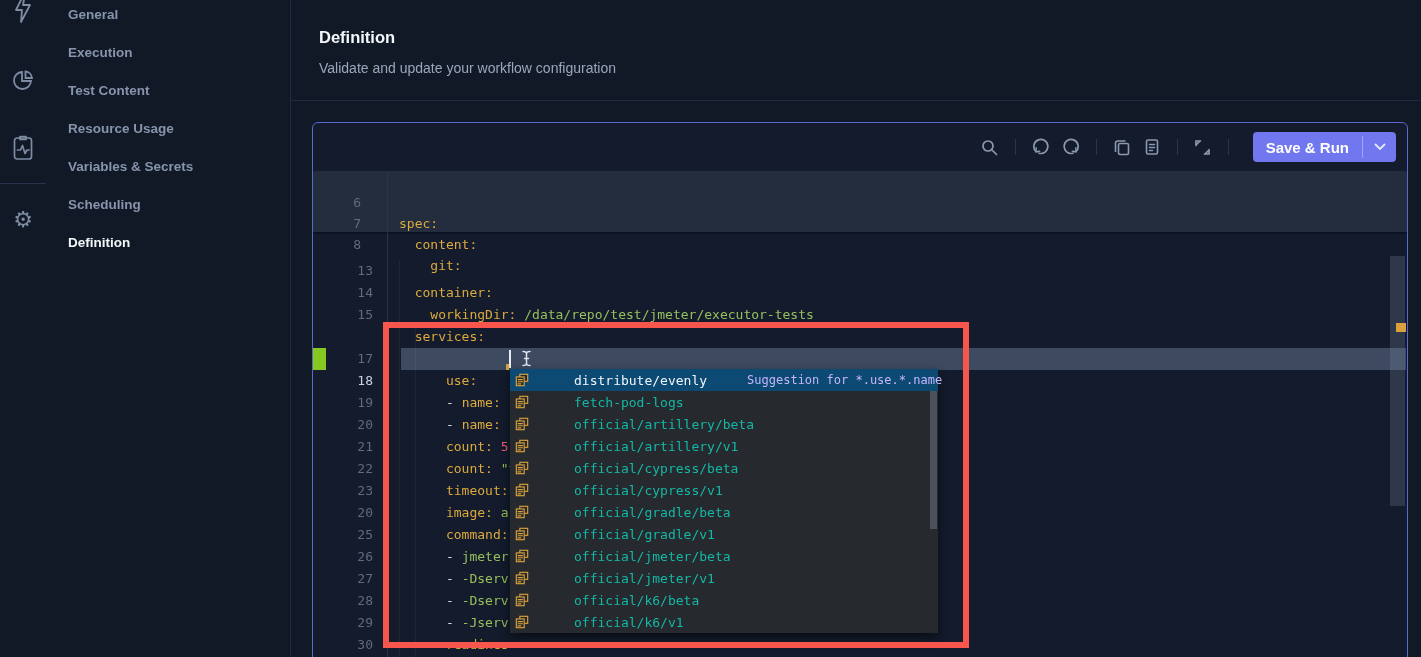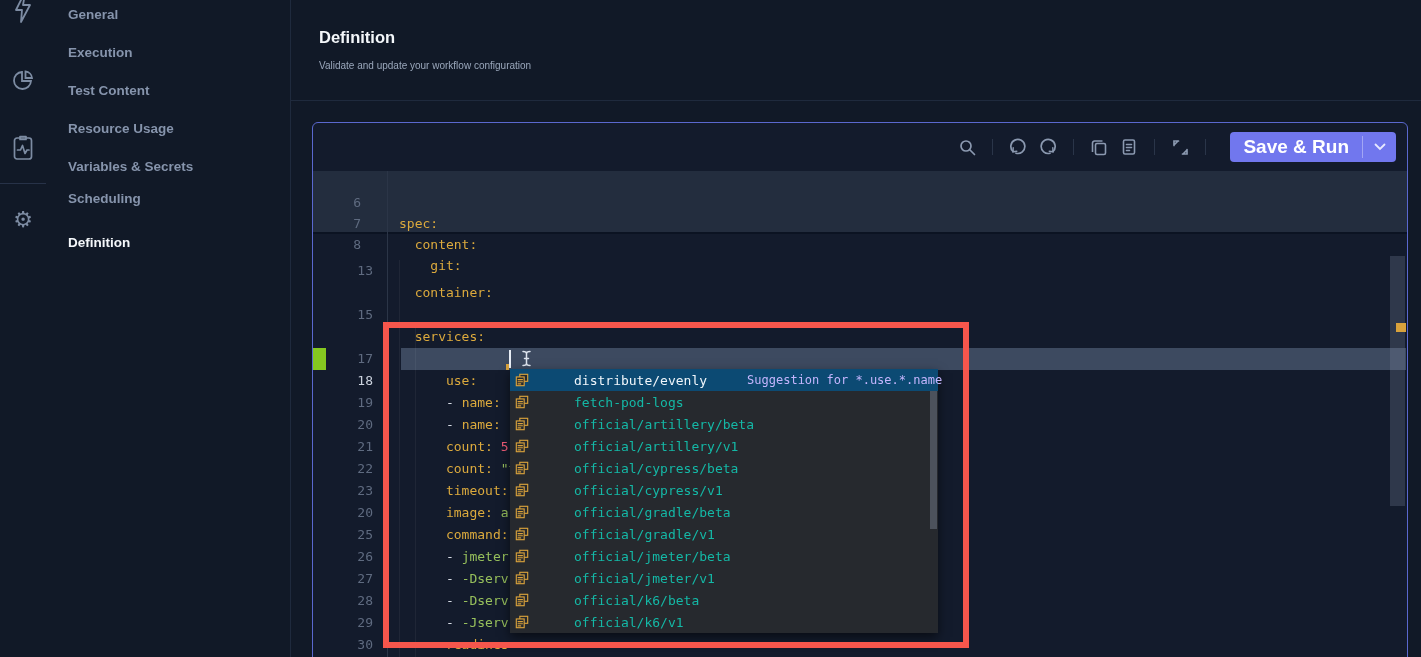--- a/index.html
+++ b/index.html
@@ -13,33 +13,33 @@
   .gear-glyph { font-size:22px; color:#7d8ca3; line-height:1; }
 
   
   .sidebar { position:absolute; left:46px; top:0; width:244px; height:657px; }
   .nav-item { position:absolute; left:22px; height:20px; font-size:13.5px; font-weight:700; color:#8694ac; cursor:pointer; white-space:nowrap; }
   .nav-item.active { color:#f4f7fa; }
 
   
   .main { position:absolute; left:290px; top:0; width:1131px; height:657px; border-left:1px solid #1f2a3d; }
   .page-title { position:absolute; left:28px; top:28px; font-size:16.5px; font-weight:700; color:#f4f7fa; }
-  .page-subtitle { position:absolute; left:28px; top:60px; font-size:10px; color:#9aa7bb; }
+  .page-subtitle { position:absolute; left:28px; top:60px; font-size:14px; color:#9aa7bb; }
   .header-divider { position:absolute; left:0; top:100px; width:1131px; height:1px; background:#1f2a3d; }
 
   
   .editor { position:absolute; left:21px; top:122px; width:1096px; height:536px;
             background:#131b2c; border:1px solid #5a68cf; border-radius:6px 6px 0 0; overflow:hidden; }
 
   
   .ed-toolbar { position:absolute; top:0; left:0; right:0; height:48px; display:flex; align-items:center; justify-content:flex-end; padding-right:11px; gap:0; }
   .tb-icon { width:30px; height:30px; display:flex; align-items:center; justify-content:center; color:#8b99b0; cursor:pointer; }
   .tb-sep { width:1px; height:16px; background:#2a3549; margin:0 10px; }
   .save-btn { height:30px; margin-left:14px; display:flex; align-items:stretch; background:#7177ee; border-radius:4px; overflow:hidden; cursor:pointer; }
-  .save-btn-main { padding:0 13px; display:flex; align-items:center; color:#ffffff; font-size:19px; font-weight:700; }
+  .save-btn-main { padding:0 13px; display:flex; align-items:center; color:#ffffff; font-size:15px; font-weight:700; }
   .save-btn-split { width:1px; background:rgba(255,255,255,0.35); margin:4px 0; }
   .save-btn-caret { width:33px; display:flex; align-items:center; justify-content:center; color:#e7e9ff; }
 
   
   .gutter-divider { position:absolute; left:74px; top:48px; bottom:0; width:1px; background:#2b3547; z-index:4; }
   .sticky-block { position:absolute; left:0; right:0; top:48px; height:63px; background:#232d3e; border-bottom:2px solid #0b1322; z-index:3; }
   .sticky-line { position:absolute; left:0; right:0; height:21px; line-height:21px; white-space:pre; }
   .code-lines { position:absolute; left:0; right:0; top:115px; bottom:0; }
   .code-line { position:absolute; left:0; right:0; height:22px; line-height:22px; white-space:pre; cursor:text; }
   .gutter-num { position:absolute; left:0; width:60px; text-align:right; font-family:"DejaVu Sans Mono", monospace; font-size:13px; color:#5f6b80; }
@@ -102,21 +102,21 @@
     <span class="gear-glyph">⚙</span>
   </div>
 </div>
 
 <nav class="sidebar">
     <div class="nav-item" style="top: 7px;"><span>General</span></div>
     <div class="nav-item" style="top: 45px;"><span>Execution</span></div>
     <div class="nav-item" style="top: 83px;"><span>Test Content</span></div>
     <div class="nav-item" style="top: 121px;"><span>Resource Usage</span></div>
     <div class="nav-item" style="top: 159px;"><span>Variables &amp; Secrets</span></div>
-    <div class="nav-item" style="top: 191px;"><span>Scheduling</span></div>
+    <div class="nav-item" style="top: 197px;"><span>Scheduling</span></div>
     <div class="nav-item active" style="top: 235px;"><span>Definition</span></div>
   </nav>
 
 <div class="main">
   <div class="page-title">Definition</div>
   <div class="page-subtitle">Validate and update your workflow configuration</div>
   <div class="header-divider"></div>
 
   <div class="editor">
 
@@ -187,20 +187,24 @@
     <span class="gutter-num">8</span>
     <span class="line-text"><span>    </span><span class="tk-key">git:</span></span>
   </div>
       </div>
 
     <div class="code-lines" id="code-lines">
         <div class="code-line" style="top: 0px; height: 22px; line-height: 22px;">
     <span class="gutter-num">13</span>
     <span class="line-text"><span>  </span><span class="tk-key">container:</span></span>
   </div>
+        <div class="code-line" style="top: 22px; height: 22px; line-height: 22px;">
+    <span class="gutter-num">14</span>
+    <span class="line-text"><span>    </span><span class="tk-key">workingDir:</span><span class="tk-plain"> </span><span class="tk-str">/data/repo/test/jmeter/executor-tests</span></span>
+  </div>
         <div class="code-line" style="top: 44px; height: 22px; line-height: 22px;">
     <span class="gutter-num">15</span>
     <span class="line-text"><span>  </span><span class="tk-key">services:</span></span>
   </div>
         <div class="code-line" style="top: 88px; height: 22px; line-height: 22px;">
     <span class="gutter-num">17</span>
     <span class="line-text"><span>      </span><span class="tk-key">use:</span></span>
   </div>
         <div class="code-line current" style="top: 110px; height: 22px; line-height: 22px;"><div class="cl-band"></div>
     <span class="gutter-num">18</span>

